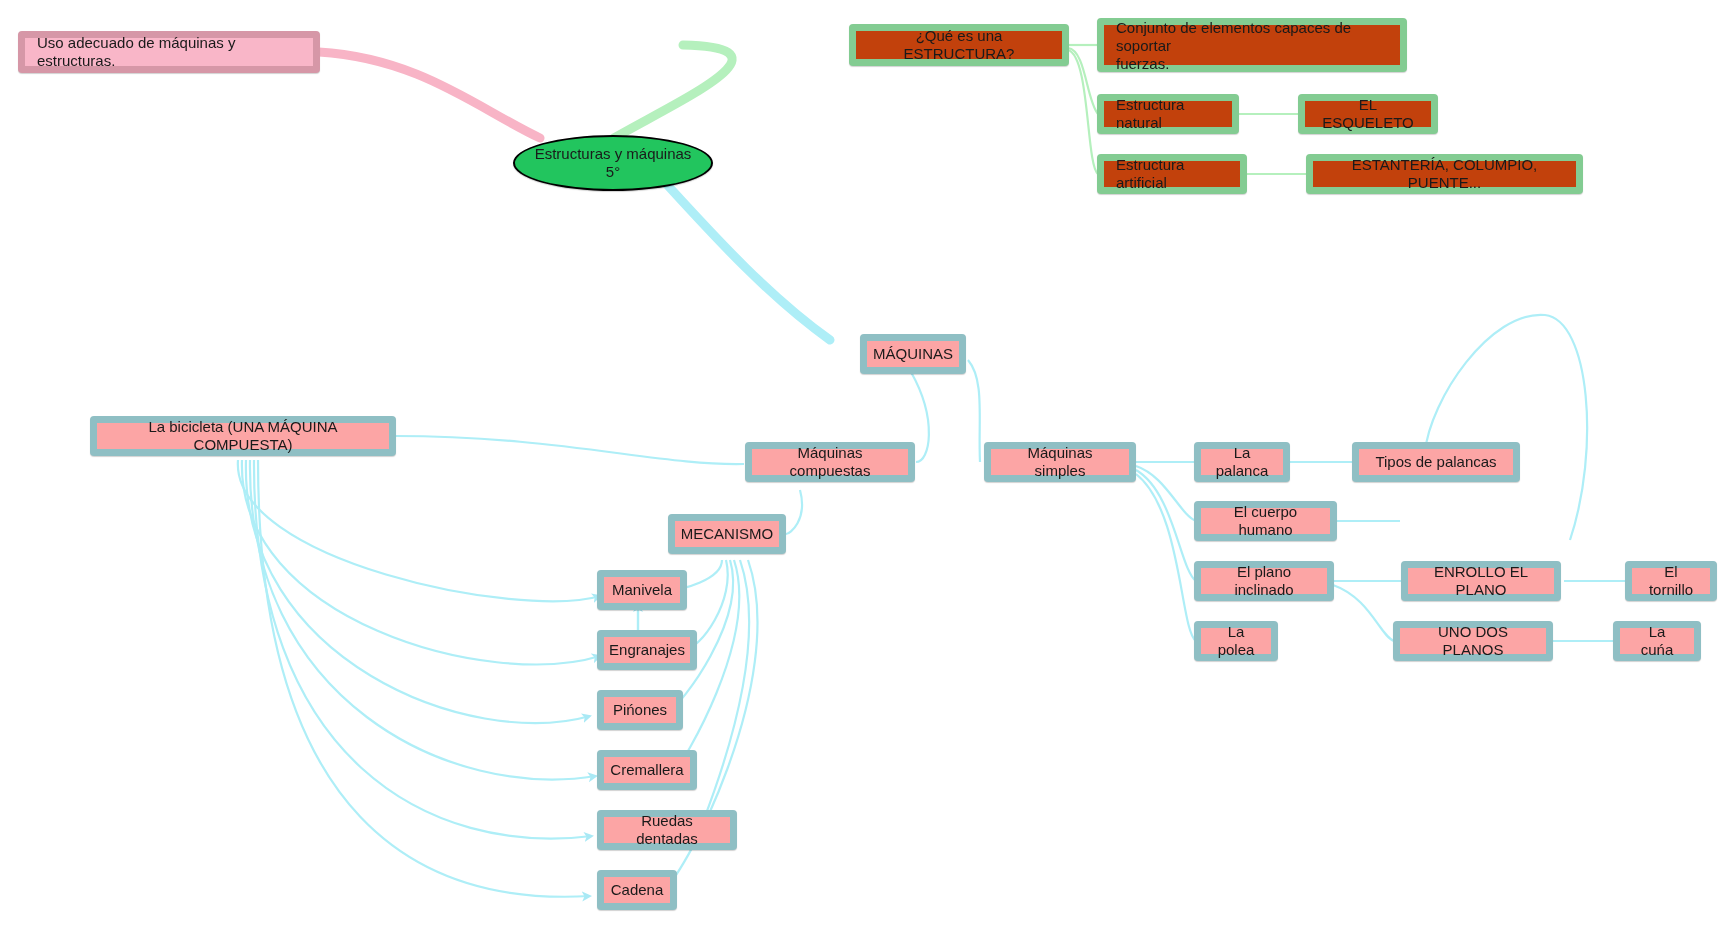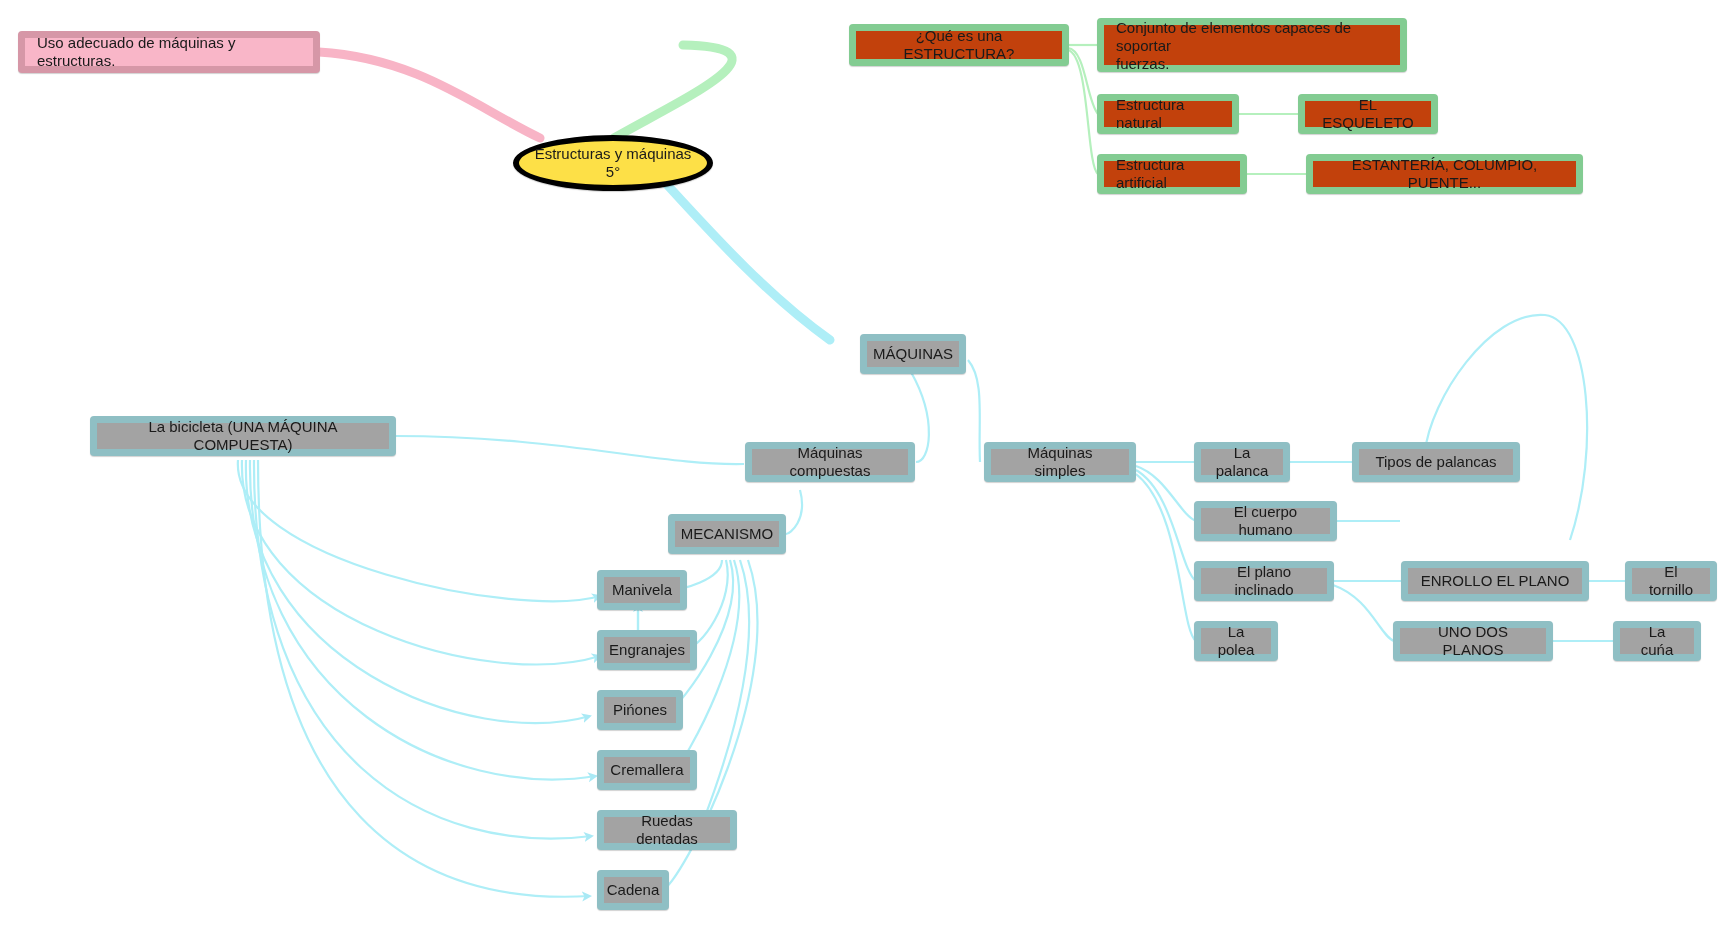--- a/index.html
+++ b/index.html
@@ -33,24 +33,24 @@
     font-size:15px;
     line-height:1.22;
     padding:6px 12px;
     white-space:pre-wrap;
     z-index:2;
   }
   .node.center-node{
     justify-content:center;
     text-align:center;
     border-radius:50%;
-    background:#fde047;
-    border:6px solid #000000;
-  }
-  .n-cyan{ background:#a3a3a3; border-color:#8fbfc4; }
+    background:#22c55e;
+    border:2px solid #000000;
+  }
+  .n-cyan{ background:#fca5a5; border-color:#8fbfc4; }
   .n-green{ background:#c2410c; border-color:#83cc92; }
   .n-pink{ background:#f9b6c8; border-color:#d697a7; }
   .c-left{ justify-content:flex-start; }
   .c-center{ justify-content:center; text-align:center; }
 </style>
 </head>
 <body>
 
 <div id="canvas">
 
@@ -174,42 +174,42 @@
   </div>
 
   <div class="node n-cyan c-center" style="left:597px; top:750px; width:100px; height:40px;">
     <span>Cremallera</span>
   </div>
 
   <div class="node n-cyan c-center" style="left:597px; top:810px; width:140px; height:40px;">
     <span>Ruedas dentadas</span>
   </div>
 
-  <div class="node n-cyan c-center" style="left:597px; top:870px; width:72px; height:40px;">
+  <div class="node n-cyan c-center" style="left:597px; top:870px; width:80px; height:40px;">
     <span>Cadena</span>
   </div>
 
   <div class="node n-cyan c-center" style="left:1194px; top:442px; width:96px; height:40px;">
     <span>La palanca</span>
   </div>
 
   <div class="node n-cyan c-center" style="left:1352px; top:442px; width:168px; height:40px;">
     <span>Tipos de palancas</span>
   </div>
 
   <div class="node n-cyan c-center" style="left:1194px; top:501px; width:143px; height:40px;">
     <span>El cuerpo humano</span>
   </div>
 
 
   <div class="node n-cyan c-center" style="left:1194px; top:561px; width:140px; height:40px;">
     <span>El plano inclinado</span>
   </div>
 
-  <div class="node n-cyan c-center" style="left:1401px; top:561px; width:188px; height:40px;">
+  <div class="node n-cyan c-center" style="left:1401px; top:561px; width:160px; height:40px;">
     <span>ENROLLO EL PLANO</span>
   </div>
 
   <div class="node n-cyan c-center" style="left:1625px; top:561px; width:92px; height:40px;">
     <span>El tornillo</span>
   </div>
 
   <div class="node n-cyan c-center" style="left:1194px; top:621px; width:84px; height:40px;">
     <span>La polea</span>
   </div>

